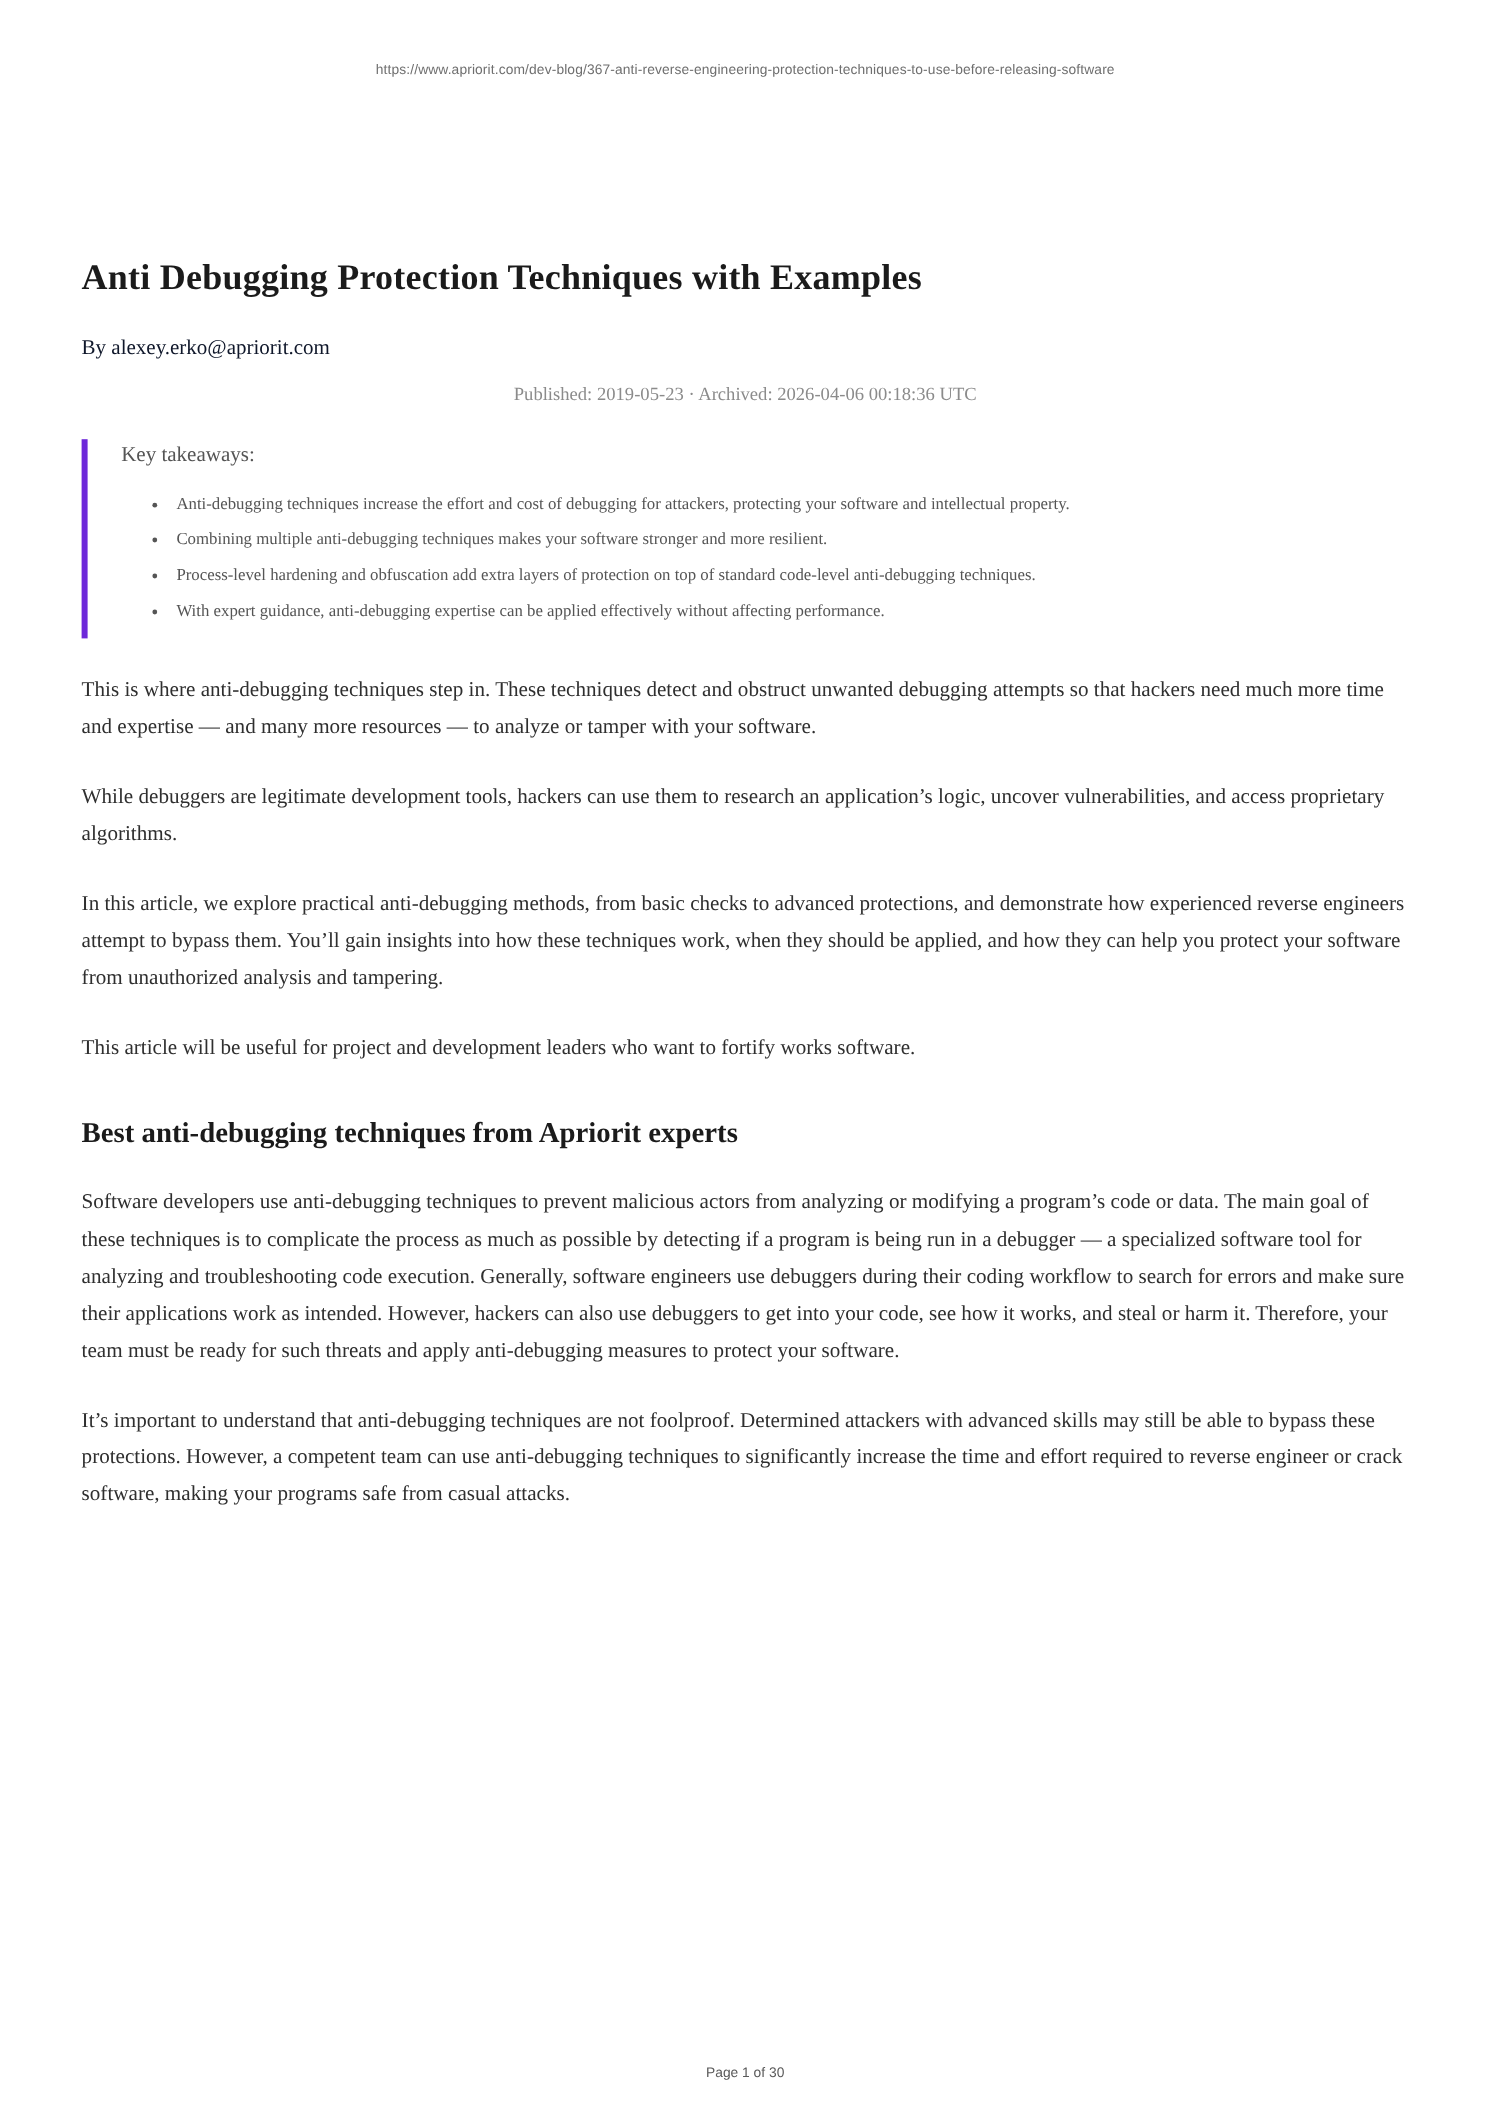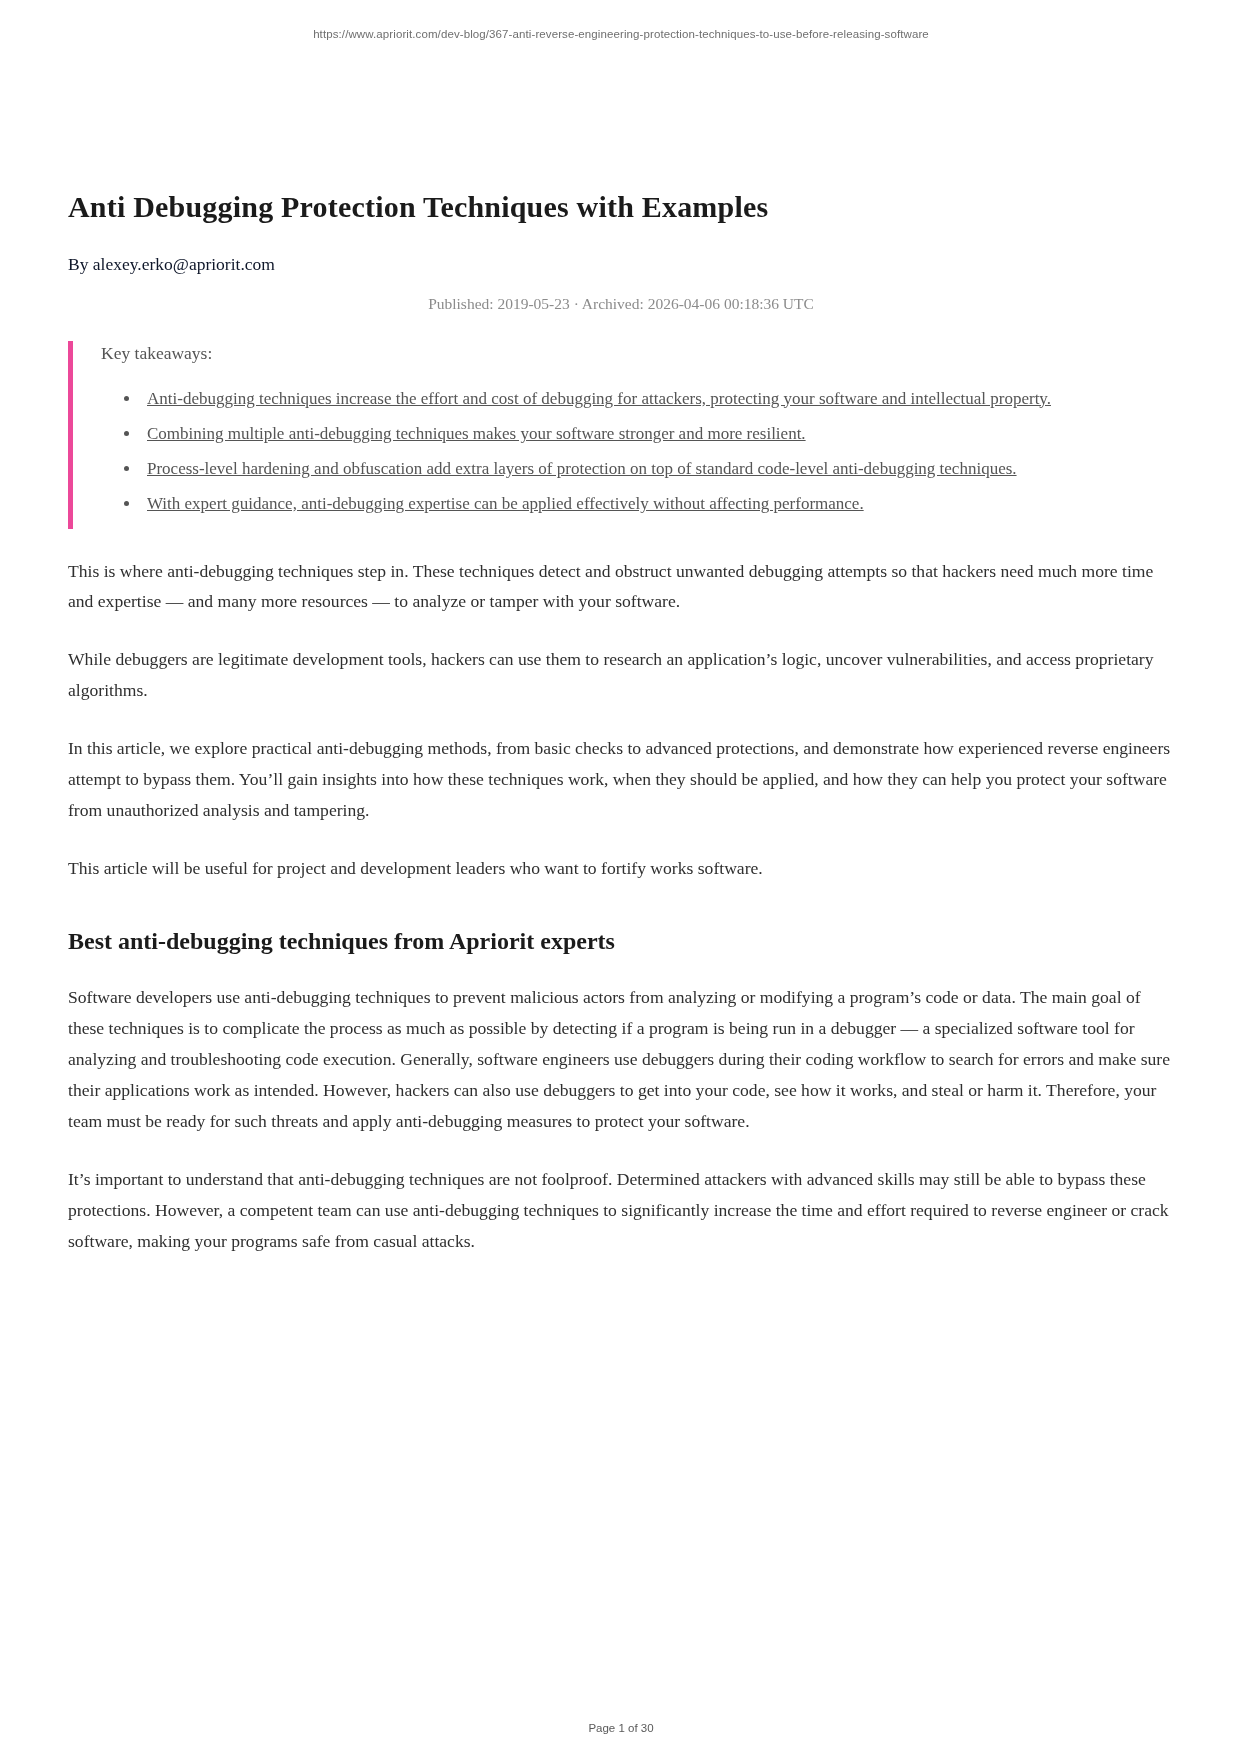--- a/index.html
+++ b/index.html
@@ -14,20 +14,21 @@
     color: #2f2f2f;
     overflow: hidden;
   }
   .doc-header {
     padding-top: 28px;
     text-align: center;
     font-family: "Liberation Sans", sans-serif;
     font-size: 11.5px;
     color: #6f6f6f;
     letter-spacing: 0.1px;
+    margin-top: 25px;
   }
   .content {
     padding: 0 68px;
   }
   h1.article-title {
     margin: 148px 0 0 0;
     font-size: 30px;
     line-height: 1.25;
     font-weight: bold;
     color: #1b1b1b;
@@ -40,38 +41,37 @@
   }
   p.meta {
     margin: 20px 0 0 0;
     font-size: 15.5px;
     color: #8b8b8b;
     text-align: center;
   }
   blockquote.takeaways {
     margin: 28px 0 0 0;
     padding: 2px 10px 4px 28px;
-    border-left: 5px solid #ec4899;
+    border-left: 5px solid #6d28d9;
     color: #555555;
   }
   .takeaways-label {
     margin: 0;
     font-size: 17.5px;
   }
   ul.takeaways-list {
     margin: 20px 0 2px 0;
     padding-left: 40px;
   }
   ul.takeaways-list li {
-    font-size: 17px;
+    font-size: 14px;
     line-height: 1.78;
     margin-bottom: 5px;
     padding-left: 6px;
     color: #555555;
-    text-decoration: underline;
   }
   p.body-p {
     margin: 27px 0 0 0;
     font-size: 17.6px;
     line-height: 1.76;
     color: #2f2f2f;
   }
   h2.section-heading {
     margin: 44px 0 0 0;
     font-size: 24px;

